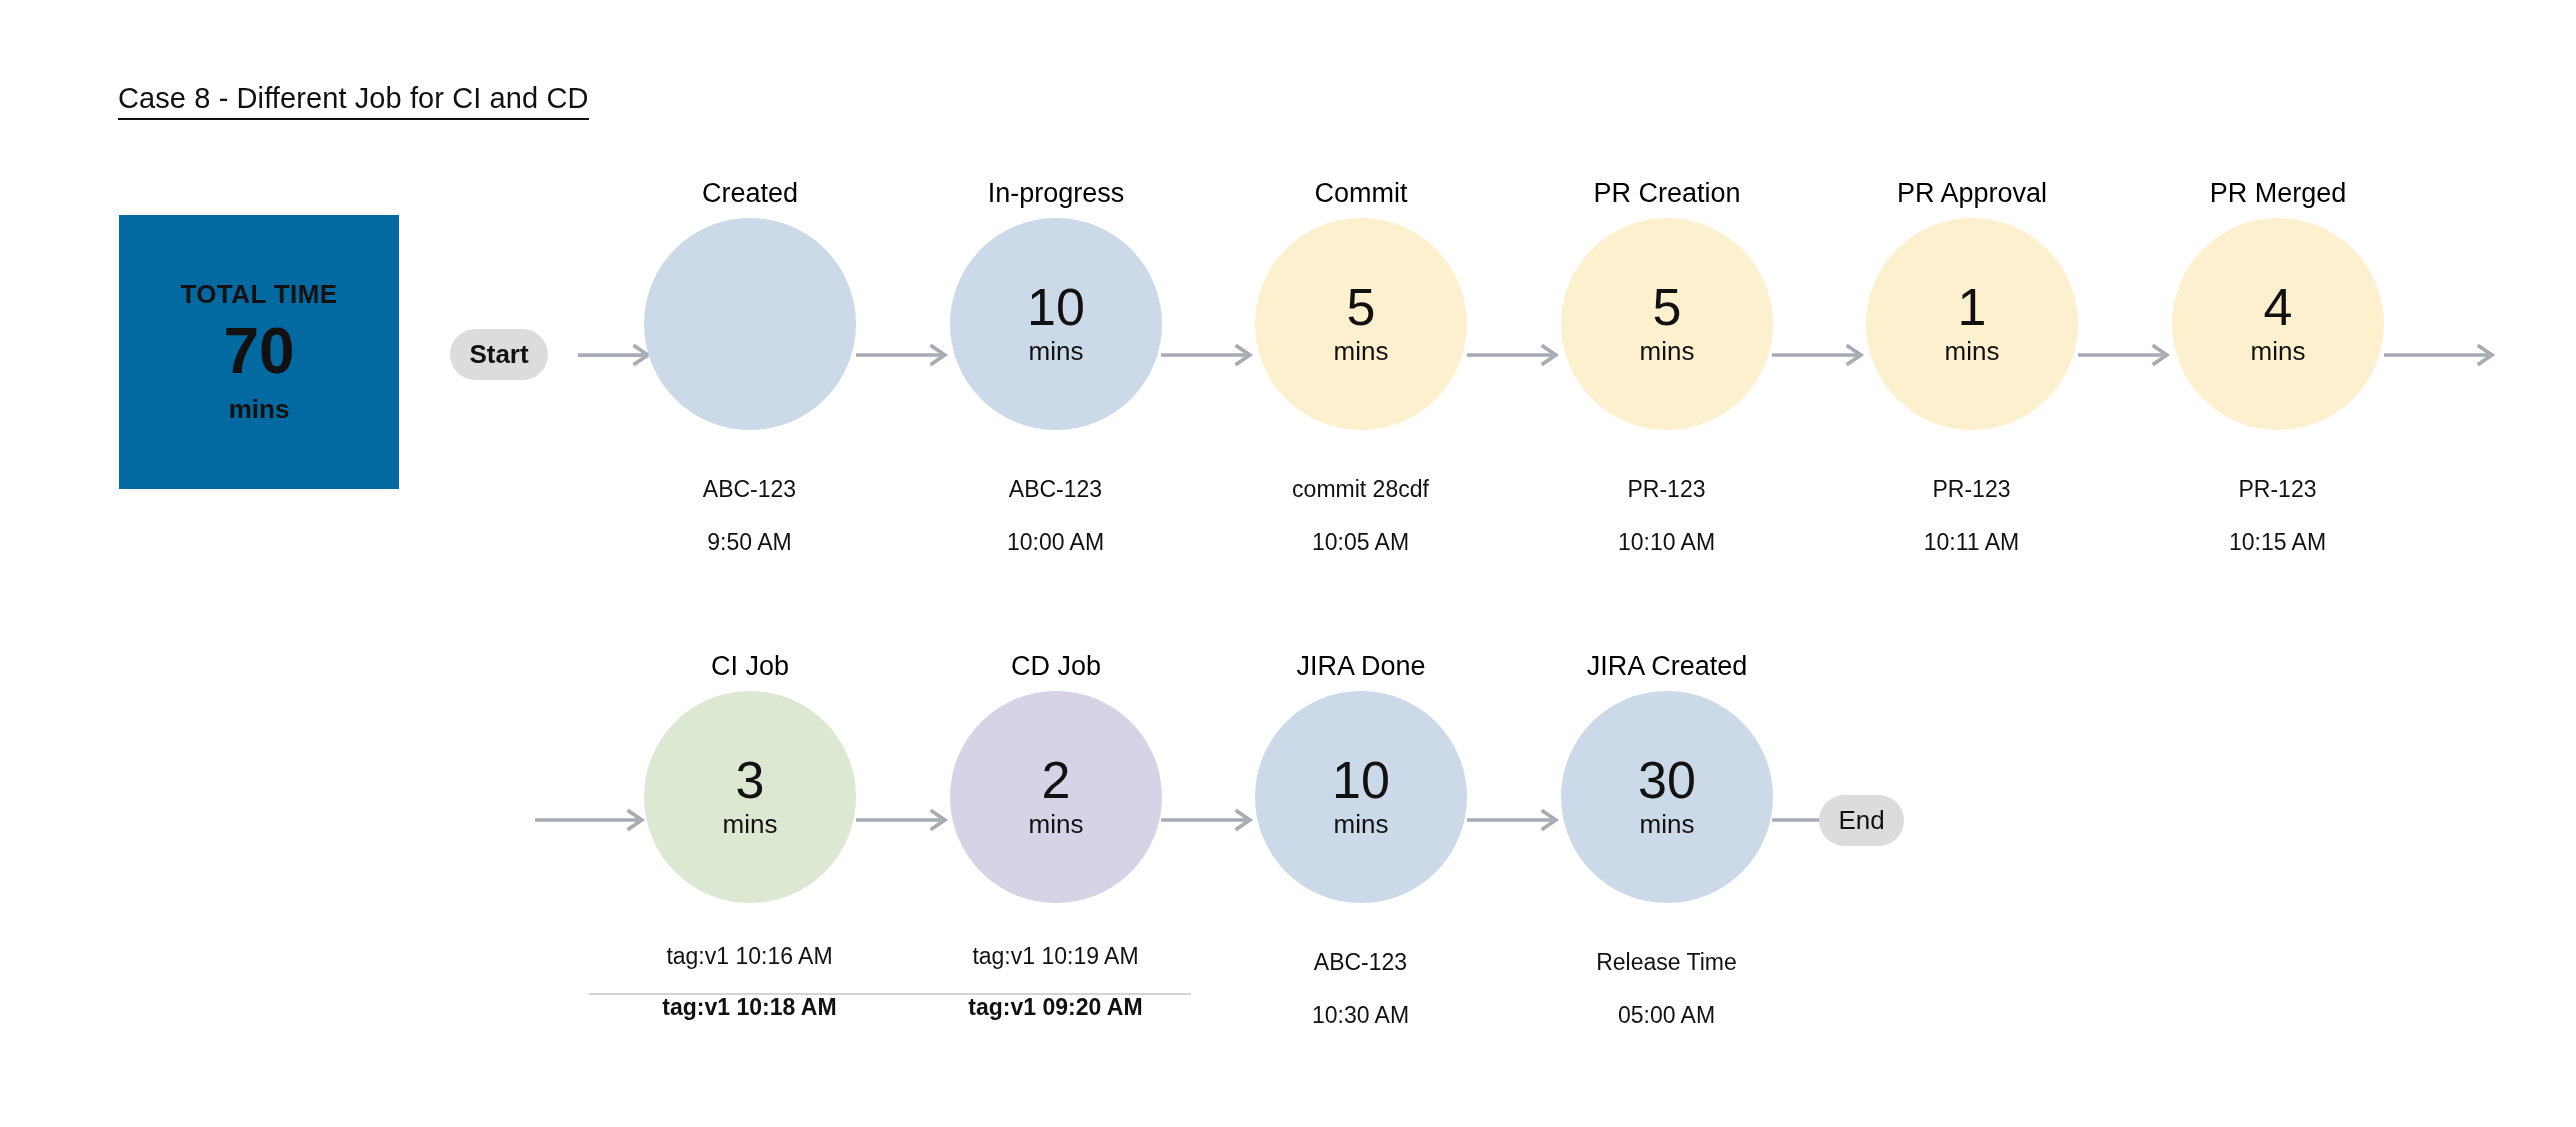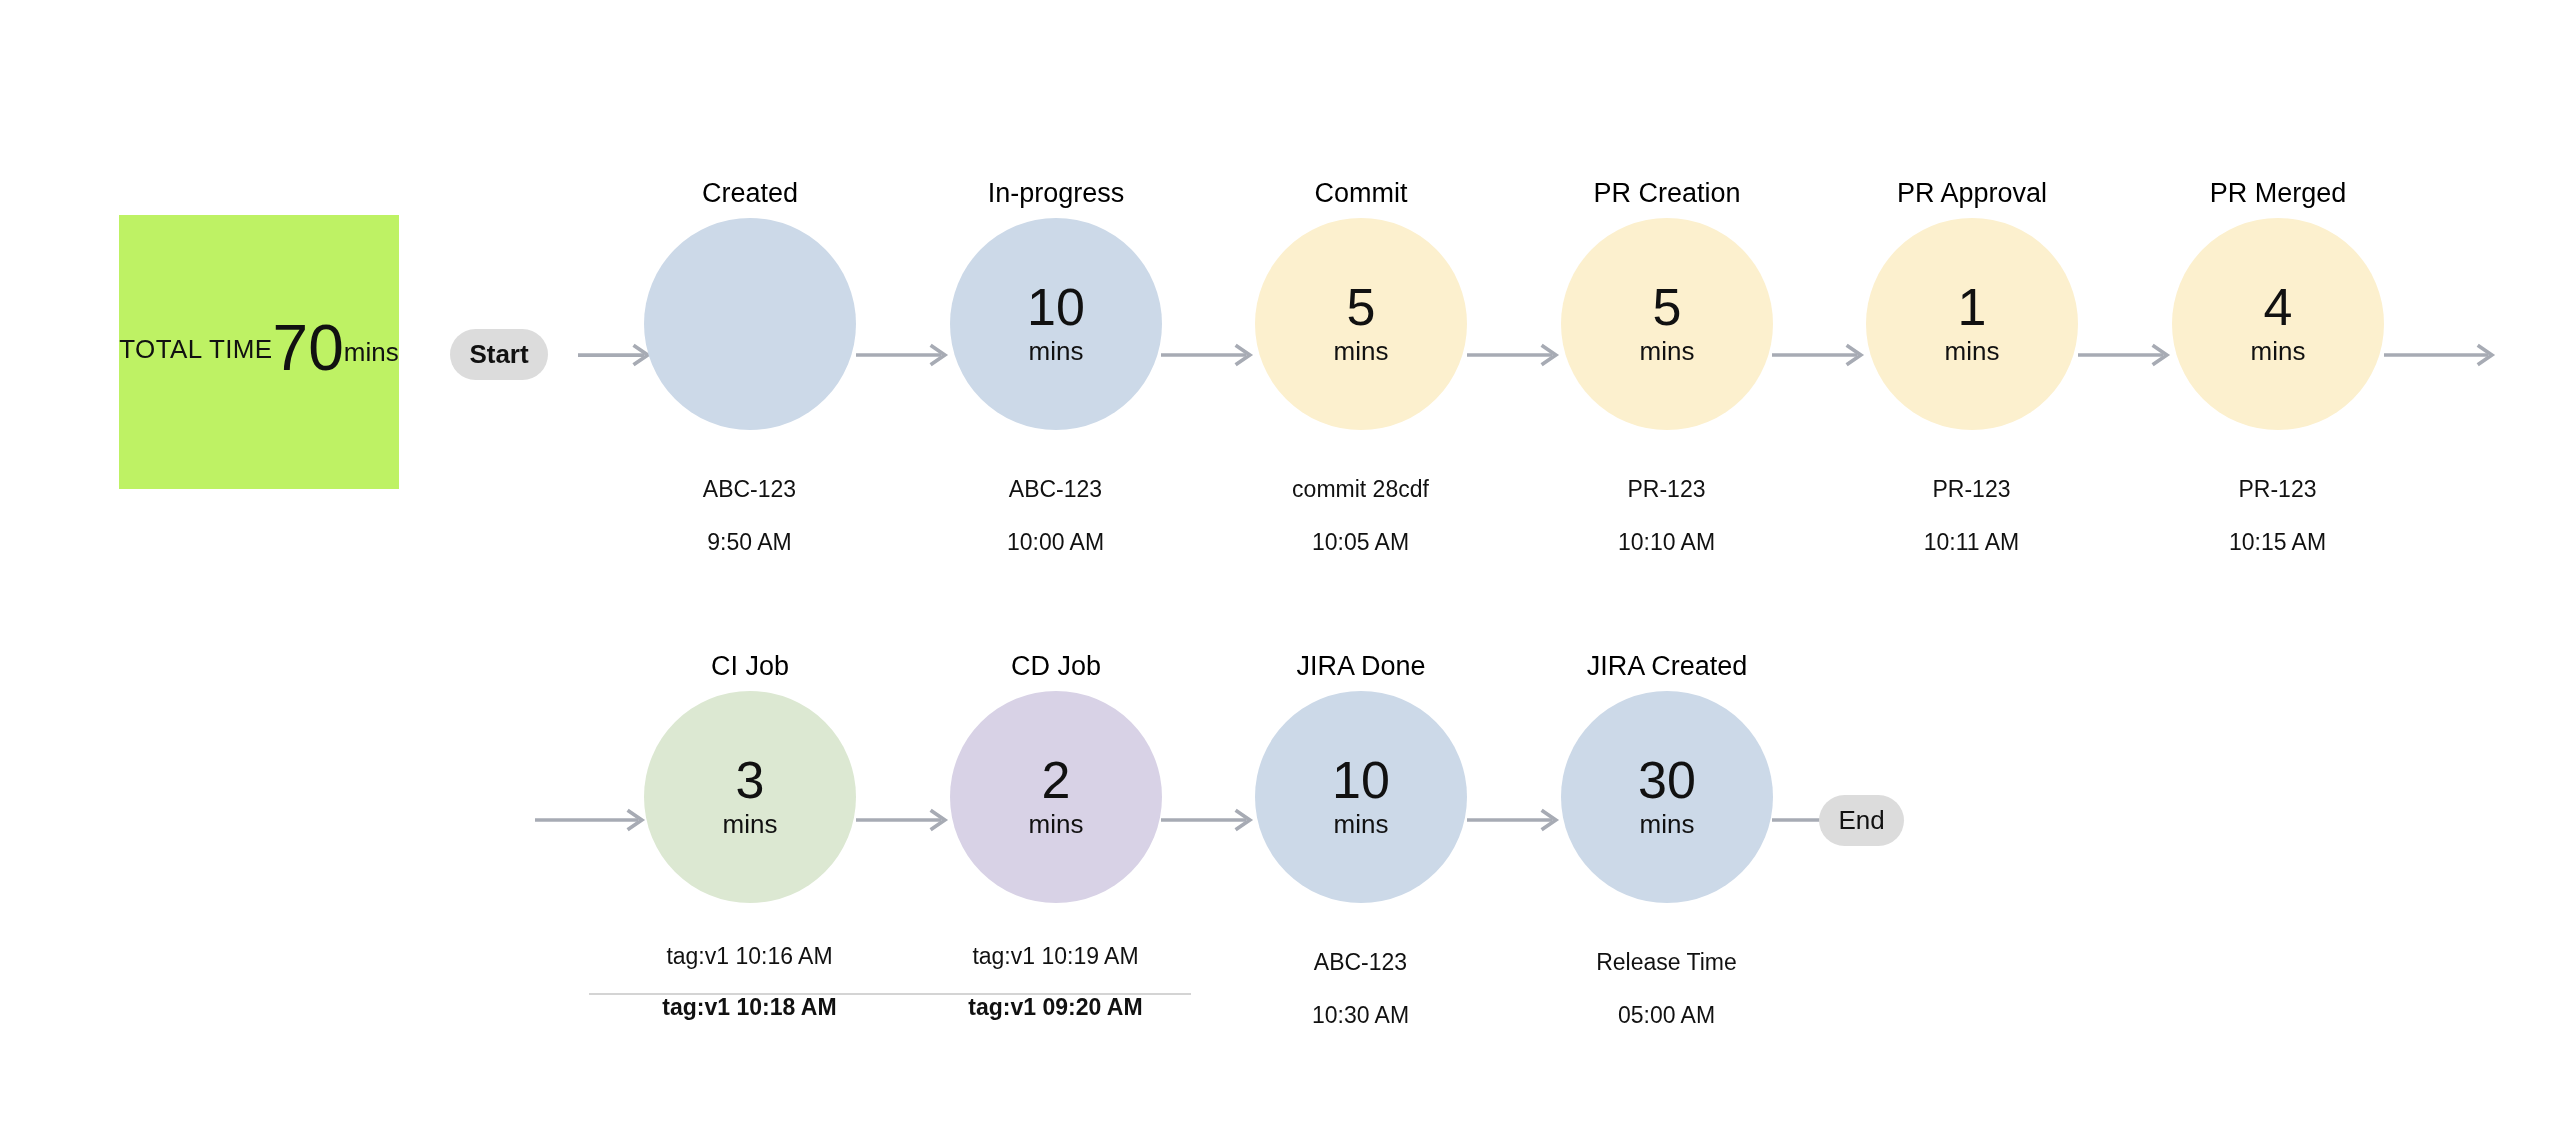--- a/index.html
+++ b/index.html
@@ -34,25 +34,26 @@
     line-height: 1.0;
   }
 
   
   #total-time-card {
     position: absolute;
     left: 119px;
     top: 215px;
     width: 280px;
     height: 274px;
-    background: #bef264;
+    background: #0369a1;
     display: flex;
-    flex-direction: row;
+    flex-direction: column;
     align-items: center;
     justify-content: center;
+    font-weight: bold;
   }
   #total-time-card .tt-label {
     font-size: 26px;
     color: #111111;
     letter-spacing: 0.4px;
     margin-bottom: 4.5px;
   }
   #total-time-card .tt-value {
     font-size: 64px;
     color: #111111;
@@ -157,20 +158,21 @@
     width: 602px;
     height: 2.2px;
     background: #d4d4d4;
   }
 </style>
 </head>
 <body>
 
 <div id="canvas">
 
+  <div id="diagram-title">Case 8 - Different Job for CI and CD</div>
 
   <div id="total-time-card">
     <div class="tt-label">TOTAL TIME</div>
     <div class="tt-value">70</div>
     <div class="tt-unit">mins</div>
   </div>
 
   <div class="pill" id="start-pill" style="left:450px; top:329px;font-weight:bold;">Start</div>
 
   <div class="connector" style="left:578px; top:340px; width:75px;">

